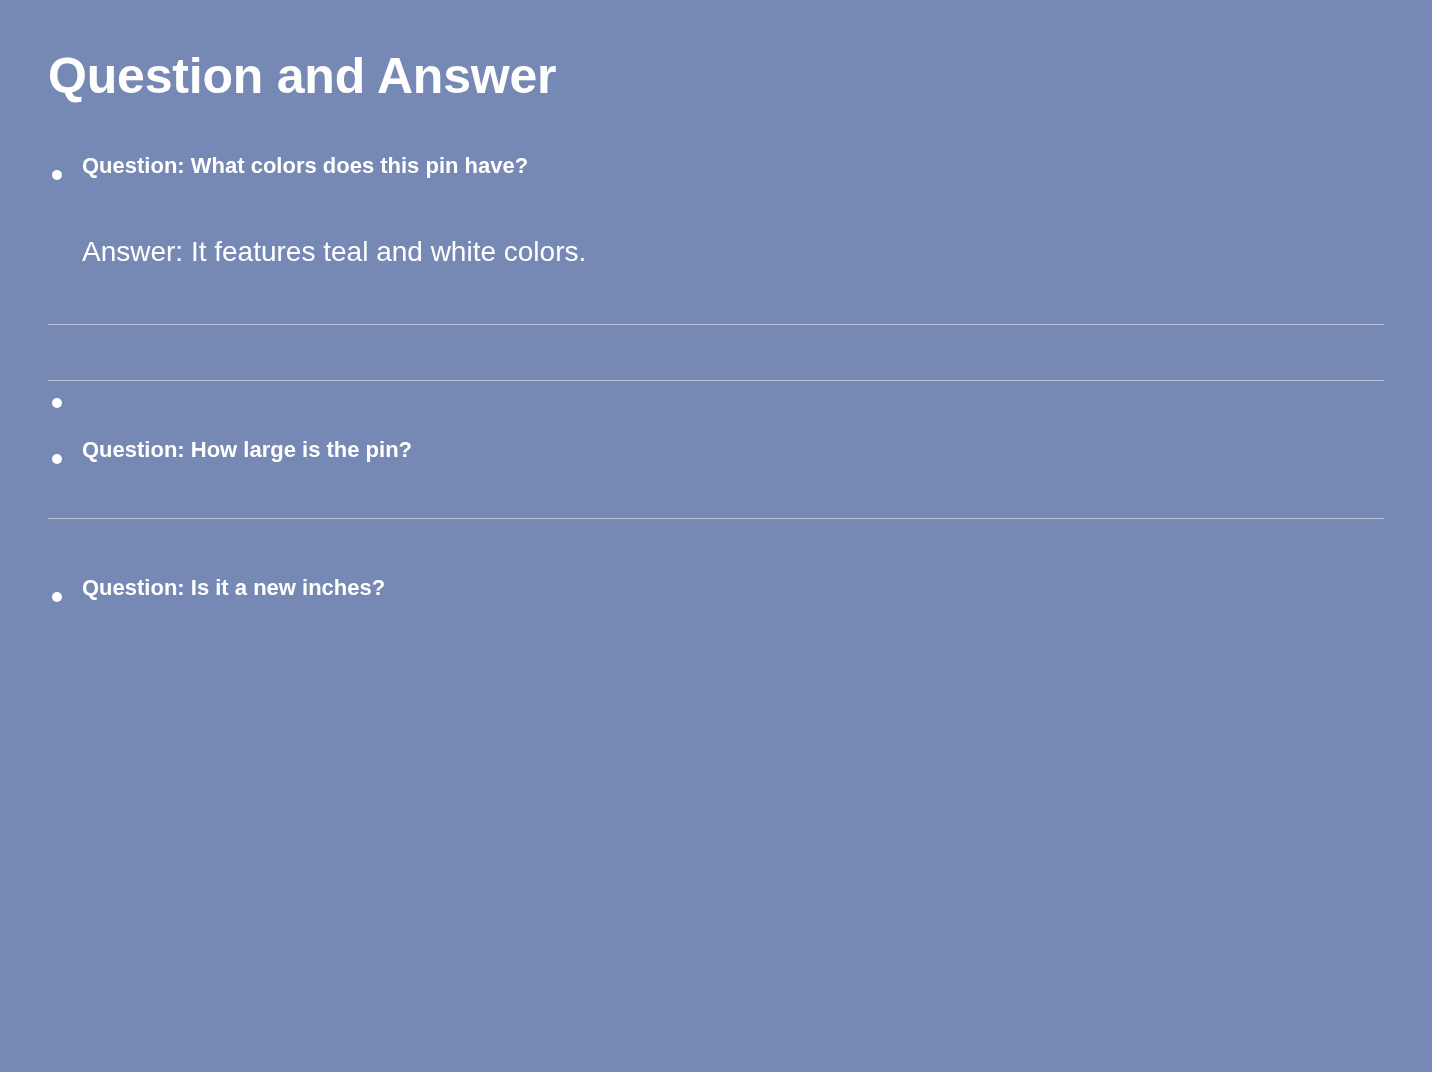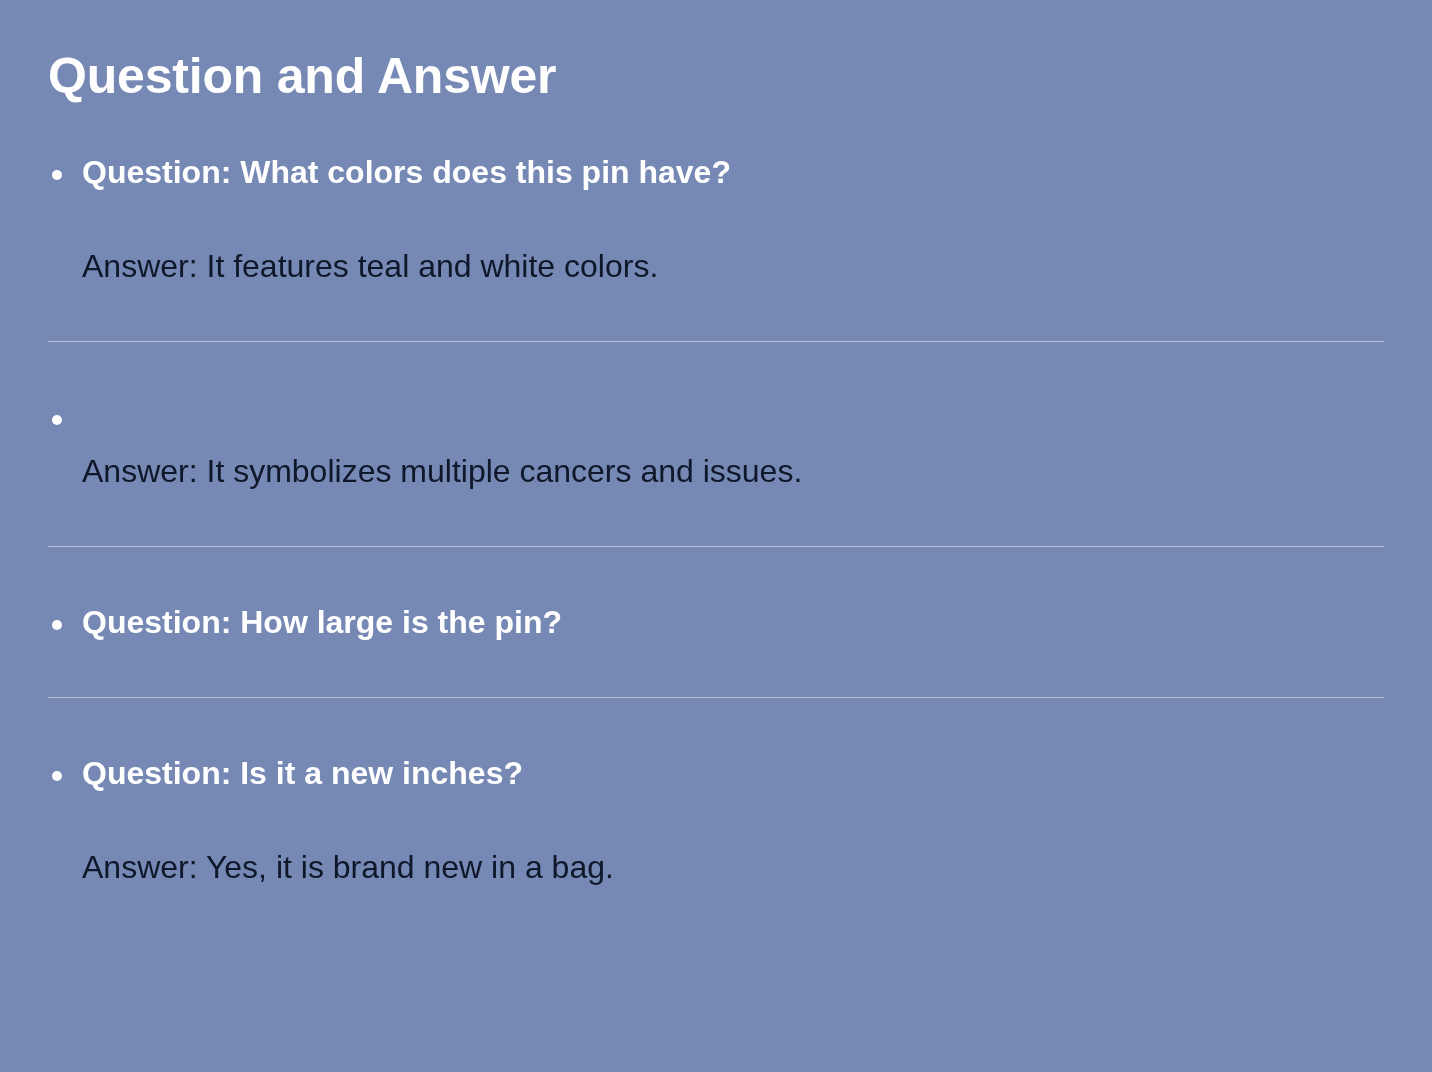--- a/index.html
+++ b/index.html
@@ -40,21 +40,21 @@
   }
 
   .qa-item {
     position: relative;
     padding-bottom: 0;
   }
 
   .qa-question {
     position: relative;
     padding-left: 34px;
-    font-size: 32px;
+    font-size: 22px;
     line-height: 1.25;
     font-weight: bold;
     color: #ffffff;
     margin: 0;
   }
 
   .qa-bullet {
     position: absolute;
     left: 4px;
     top: 18px;
@@ -62,24 +62,24 @@
     height: 10px;
     border-radius: 50%;
     background: #ffffff;
     display: block;
   }
 
   .qa-answer {
     margin: 0;
     padding-left: 34px;
     padding-top: 54px;
-    font-size: 32px;
+    font-size: 28px;
     line-height: 1.25;
     font-weight: normal;
-    color: #0f172a;
+    color: #ffffff;
   }
 
   .qa-divider {
     height: 1px;
     background: #b9c2d9;
     margin-top: 55px;
     margin-bottom: 55px;
     border: 0;
   }
 
@@ -102,35 +102,33 @@
         <span>Question: What colors does this pin have?</span>
       </div>
       <div class="qa-answer">Answer: It features teal and white colors.</div>
       <hr class="qa-divider">
     </li>
 
     <li class="qa-item">
       <div class="qa-question">
         <span class="qa-bullet"></span>
       </div>
-      <div class="qa-answer">Answer: It symbolizes multiple cancers and issues.</div>
       <hr class="qa-divider">
     </li>
 
     <li class="qa-item">
       <div class="qa-question">
         <span class="qa-bullet"></span>
         <span>Question: How large is the pin?</span>
       </div>
       <hr class="qa-divider">
     </li>
 
     <li class="qa-item">
       <div class="qa-question">
         <span class="qa-bullet"></span>
         <span>Question: Is it a new inches?</span>
       </div>
-      <div class="qa-answer">Answer: Yes, it is brand new in a bag.</div>
 
     </li>
 
   </ul>
 </div>
 
 </body></html>

